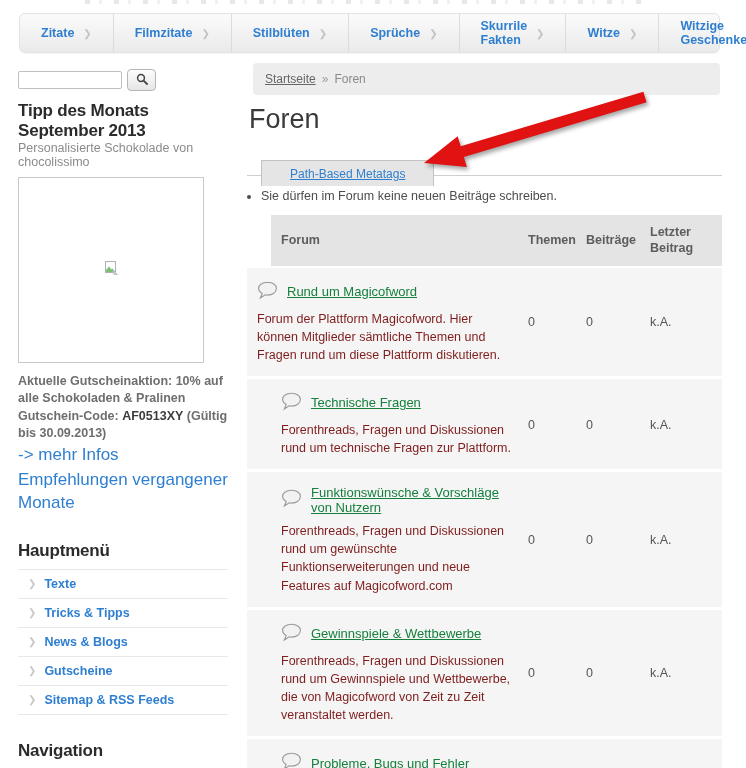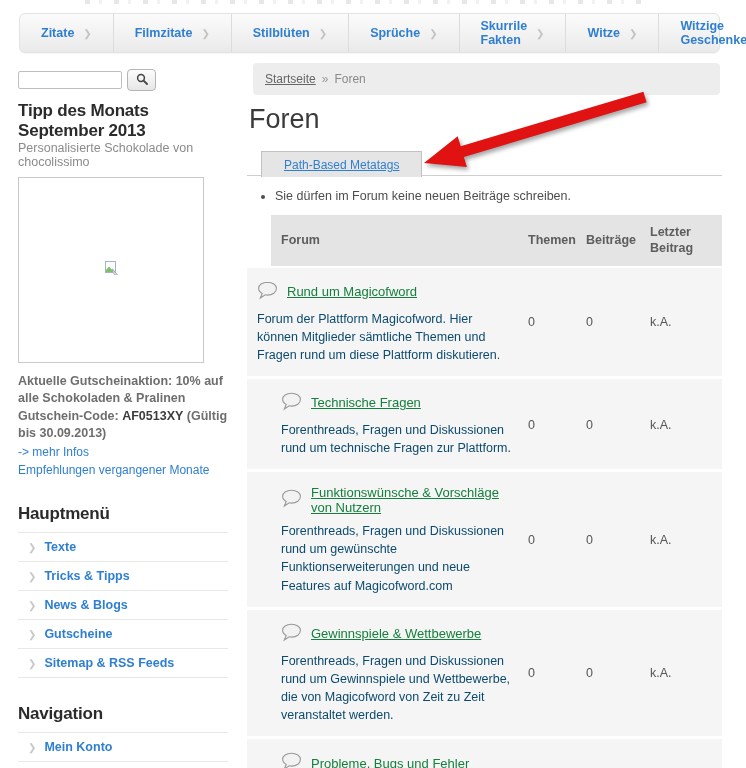--- a/index.html
+++ b/index.html
@@ -35,50 +35,50 @@
   .crumb-sep { color:#9a9a9a; }
 
   
   .sidebar { position:absolute; left:18px; top:101px; width:210px; }
   .tip-heading { font-size:17px; font-weight:bold; color:#2b2b2b; letter-spacing:-.2px; }
   .tip-sub { font-size:12.5px; color:#8b8b8b; }
   .ad-box { margin-top:8px; width:186px; height:186px; border:1px solid #c9c9c9; background:#fff;
     display:flex; align-items:center; justify-content:center; }
   .tip-text { margin-top:10px; font-size:12.5px; color:#6e6e6e; line-height:1.38;font-weight:bold; }
   .tip-text b { color:#3c3c3c; }
-  .side-link { display:block; font-size:12px; color:#2f7fd1; text-decoration:none; margin-top:2px; line-height:1.35; }
+  .side-link { display:block; font-size:17px; color:#2f7fd1; text-decoration:none; margin-top:2px; line-height:1.35; }
   .menu-heading { font-size:17px; font-weight:bold; color:#2b2b2b; margin:26px 0 8px; letter-spacing:-.2px; }
   .menu { list-style:none; border-top:1px solid #e8e8e8; }
   .menu li { display:flex; align-items:center; gap:8px; padding:7px 0 7px 10px; border-bottom:1px solid #e8e8e8; cursor:pointer; }
   .menu li a { color:#2f7fd1; font-weight:bold; font-size:12.5px; text-decoration:none; }
   .menu-chev { color:#c8c8c8; font-size:10px; font-weight:bold; }
 
   
   .main { position:absolute; left:247px; top:96px; width:475px; }
   .page-title { font-size:27px; font-weight:400; color:#3a3a3a; margin:8px 0 14px 2px; }
   .tabs { border-bottom:1px solid #cfcfcf; padding-left:14px; }
   .tab { display:inline-block; background:#e5e5e5; border:1px solid #c2c2c2; border-bottom:none;
-    padding:3px 22px 4px; position:relative; top:2px; }
+    padding:3px 28px 4px; position:relative; top:11px; }
   .tab a { color:#2f7fd1; font-size:12px; text-decoration:underline; }
   .notice { margin:13px 0 12px 14px; list-style:disc; }
-  .notice li { font-size:12.5px; color:#4d4d4d; margin-left:14px; }
+  .notice li { font-size:12.5px; color:#4d4d4d; }
 
   
   .forum-table { width:475px; font-size:12.5px; }
   .thead { display:grid; grid-template-columns:1fr 58px 64px 72px; background:#e4e4e4;
     color:#5d5d5d; font-weight:bold; padding:9px 0; border-bottom:2px solid #fff; min-height:44px; align-items:center;margin-left:24px; }
   .thead > div:first-child { padding-left:10px; }
   .thead > div { padding-right:8px; line-height:1.3; }
   .row { display:grid; grid-template-columns:1fr 58px 64px 72px; background:#f5f5f5;
     border-bottom:3px solid #fff; padding:13px 0 12px; align-items:center; }
   .cell-forum { padding-left:10px; padding-right:14px; align-self:start; }
   .row.sub .cell-forum { padding-left:34px; }
   .row-title { display:flex; align-items:center; gap:9px; }
   .row-title a { color:#15803d; text-decoration:underline; font-size:13px; }
-  .row-desc { color:#0c4a6e; margin-top:7px; line-height:1.45; }
+  .row-desc { color:#7f1d1d; margin-top:7px; line-height:1.45; }
   .cell-num, .cell-last { color:#555; align-self:center; }
 
   
   .arrow-svg { position:absolute; left:400px; top:85px; pointer-events:none;
     filter:drop-shadow(2px 3px 2px rgba(0,0,0,.35)); }
 </style>
 </head>
 <body>
 
 <div class="page">

